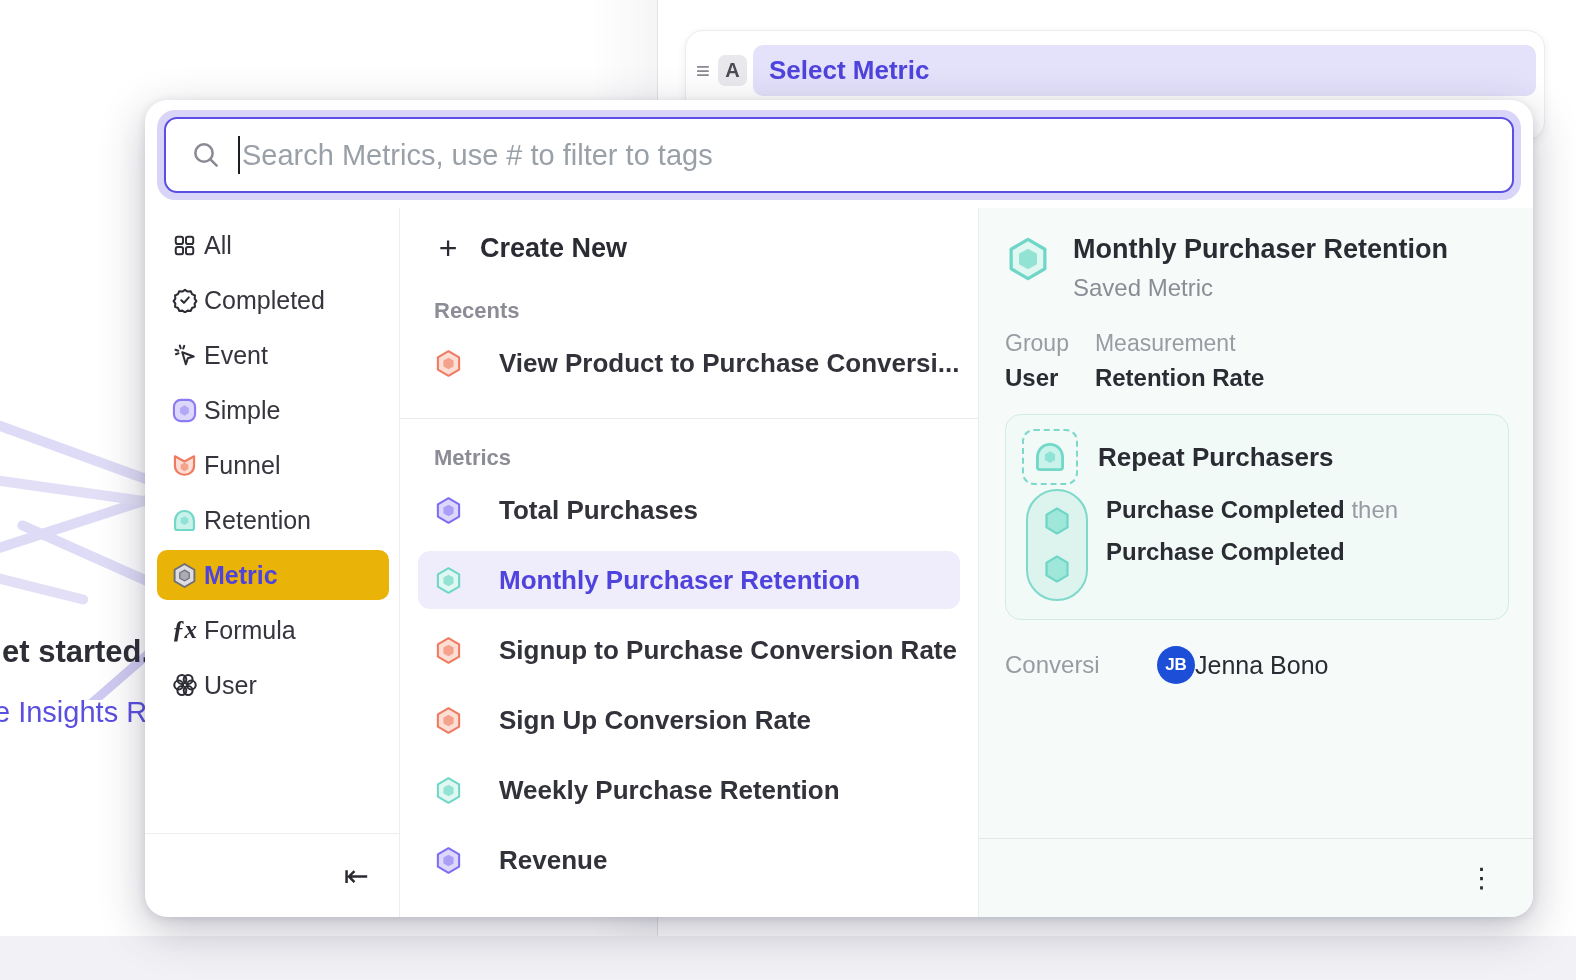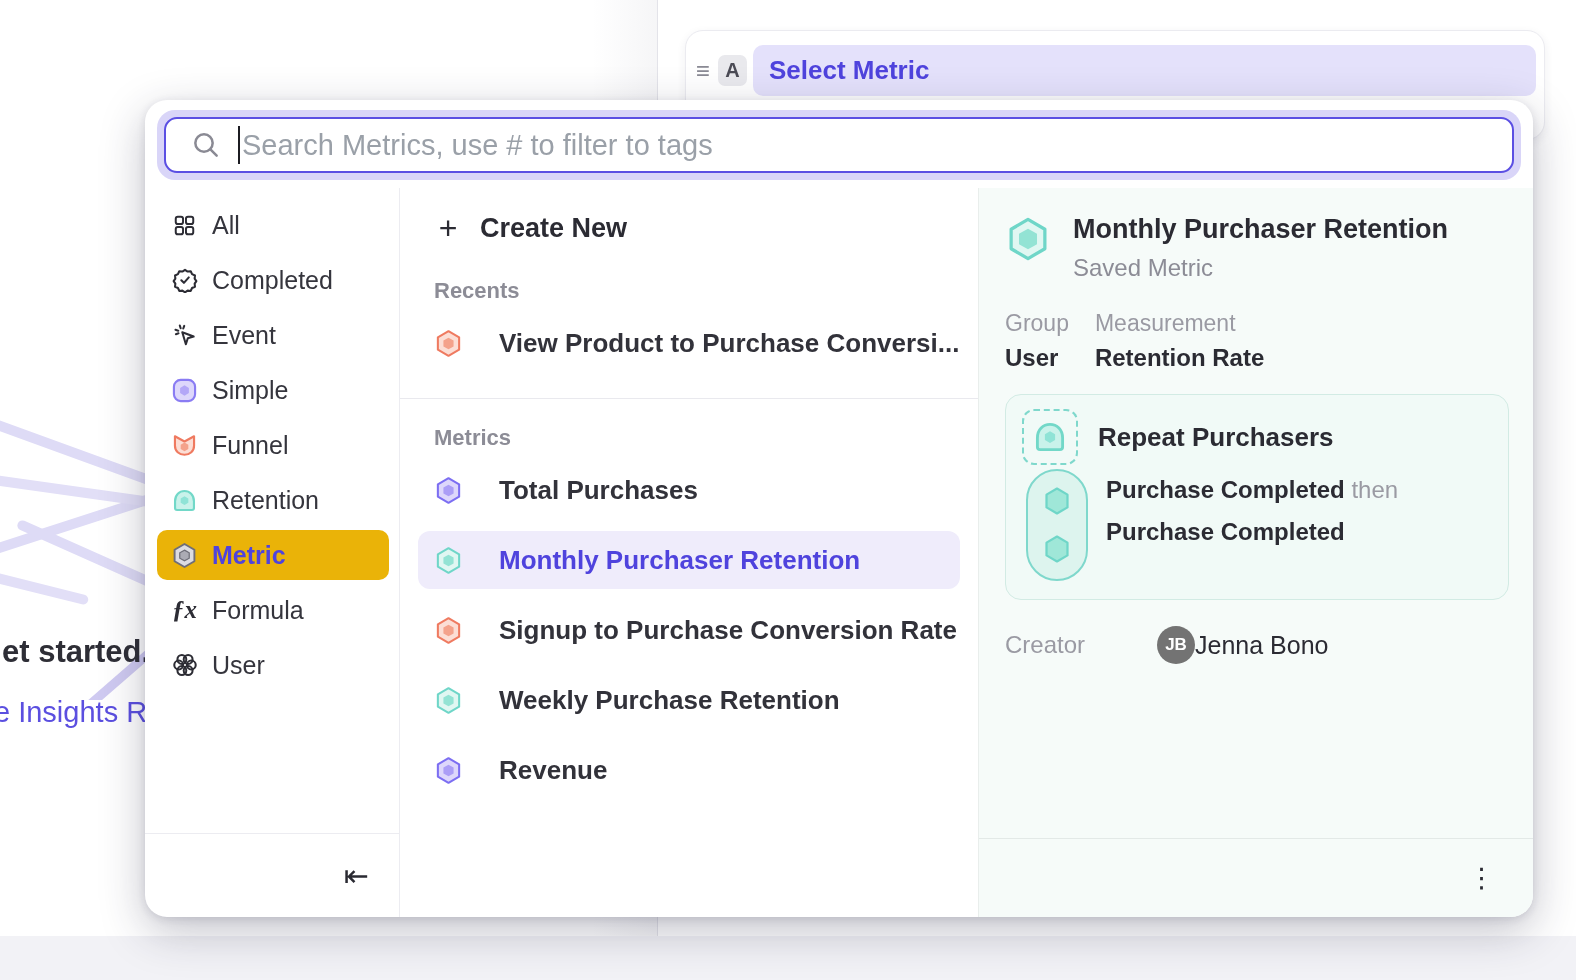--- a/index.html
+++ b/index.html
@@ -28,34 +28,34 @@
     display:flex; align-items:center; padding-left:16px;
     font-size:26px; font-weight:600; color:#4f43dd; }
 
   
   .modal { position:absolute; left:145px; top:100px; width:1388px; height:817px;
     background:#ffffff; border-radius:22px; z-index:10;
     box-shadow:0 14px 45px rgba(35,35,65,.28), 0 2px 8px rgba(35,35,65,.12);
     display:flex; flex-direction:column; overflow:hidden; }
 
   .search-ring { margin:10px 12px 8px 12px; background:#d9d5f8; border-radius:18px; padding:7px; }
-  .search-box { background:#ffffff; border:2px solid #5b4fe3; border-radius:13px; height:56px;
+  .search-box { background:#ffffff; border:2px solid #5b4fe3; border-radius:13px; height:76px;
     display:flex; align-items:center; padding:0 24px; }
   .search-icon { width:32px; height:32px; margin-right:16px; flex:none; }
   .caret { width:2px; height:38px; background:#1c1c22; margin-right:2px; }
   .search-input { flex:1; border:none; outline:none; font-size:29px; color:#32323a;
     font-family:"Liberation Sans", sans-serif; background:transparent; }
   .search-input::placeholder { color:#9aa0a8; }
 
   .columns { flex:1; display:flex; min-height:0; }
 
   
   .sidebar { width:255px; border-right:1px solid #ececf1; display:flex; flex-direction:column; }
   .side-items { flex:1; padding-top:7px; overflow:hidden; }
-  .side-item { display:flex; align-items:center; gap:14px; height:50px; margin:5px 10px 5px 12px;
+  .side-item { display:flex; align-items:center; gap:6px; height:50px; margin:5px 10px 5px 12px;
     padding:0 14px; border-radius:10px; font-size:25px; color:#35353d; cursor:pointer; }
   .side-item.selected { background:#eab308; color:#4f43dd; font-weight:600; }
   .side-item .sicon { width:27px; height:27px; flex:none; display:flex; align-items:center; justify-content:center; }
   .formula-glyph { font-size:25px; font-style:italic; font-weight:600; color:#2c2c34; font-family:"Liberation Serif", serif;text-align:right; }
   .side-footer { border-top:1px solid #ececf1; height:84px; display:flex; align-items:center;
     justify-content:flex-end; padding-right:30px; }
   .collapse-btn { font-size:30px; color:#2a2a32; cursor:pointer; line-height:1; }
 
   
   .middle { width:578px; display:flex; flex-direction:column; overflow:hidden; }
@@ -94,21 +94,21 @@
   .def-title { font-size:26px; font-weight:700; color:#2b2b33; }
   .dashed-box { width:56px; height:56px; border:2px dashed #7fd8cc; border-radius:12px;
     display:flex; align-items:center; justify-content:center; flex:none; }
   .def-body { display:flex; align-items:flex-start; gap:18px; margin-top:4px; }
   .capsule { width:62px; height:112px; margin-left:4px; background:#ddf4ee; border:2px solid #7fd8cc;
     border-radius:31px; display:flex; flex-direction:column; align-items:center; justify-content:space-evenly; flex:none; }
   .steps { font-size:24px; font-weight:600; color:#2b2b33; line-height:42px; }
   .connector { font-weight:400; color:#9a9aa3; }
   .creator-row { display:flex; align-items:center; margin-top:26px; }
   .creator-label { width:152px; font-size:24px; color:#9a9aa3; }
-  .avatar { width:38px; height:38px; border-radius:50%; background:#737373; color:#ffffff;
+  .avatar { width:38px; height:38px; border-radius:50%; background:#1d4ed8; color:#ffffff;
     font-size:17px; font-weight:700; display:flex; align-items:center; justify-content:center; flex:none;text-align:center; }
   .creator-name { font-size:25px; color:#2b2b33; }
   .right-footer { border-top:1px solid #e3e9e7; height:79px; display:flex; align-items:center;
     justify-content:flex-end; padding-right:38px; }
   .kebab { font-size:27px; color:#2b2b33; cursor:pointer; line-height:1; letter-spacing:0; }
 
   svg.lineart { stroke:#2c2c34; stroke-width:1.9; fill:none; stroke-linecap:round; stroke-linejoin:round; }
 </style>
 </head>
 <body>
@@ -279,20 +279,27 @@
             <path class="hi" d="M12 7.2 16.2 9.6 V14.4 L12 16.8 7.8 14.4 V9.6 Z"></path>
           </svg>
         <span>Monthly Purchaser Retention</span>
       </div>
       <div class="item-row">
         <svg class="hex orange" viewBox="0 0 24 24" width="29" height="29">
           <path class="ho" d="M12 1.8 20.8 6.9 V17.1 L12 22.2 3.2 17.1 V6.9 Z"></path>
             <path class="hi" d="M12 7.2 16.2 9.6 V14.4 L12 16.8 7.8 14.4 V9.6 Z"></path>
           </svg>
         <span>Signup to Purchase Conversion Rate</span>
+      </div>
+      <div class="item-row">
+        <svg class="hex orange" viewBox="0 0 24 24" width="29" height="29">
+          <path class="ho" d="M12 1.8 20.8 6.9 V17.1 L12 22.2 3.2 17.1 V6.9 Z"></path>
+            <path class="hi" d="M12 7.2 16.2 9.6 V14.4 L12 16.8 7.8 14.4 V9.6 Z"></path>
+          </svg>
+        <span>Sign Up Conversion Rate</span>
       </div>
       <div class="item-row">
         <svg class="hex teal" viewBox="0 0 24 24" width="29" height="29">
           <path class="ho" d="M12 1.8 20.8 6.9 V17.1 L12 22.2 3.2 17.1 V6.9 Z"></path>
             <path class="hi" d="M12 7.2 16.2 9.6 V14.4 L12 16.8 7.8 14.4 V9.6 Z"></path>
           </svg>
         <span>Weekly Purchase Retention</span>
       </div>
       <div class="item-row">
         <svg class="hex purple" viewBox="0 0 24 24" width="29" height="29">
@@ -347,21 +354,21 @@
                 </svg>
             </div>
             <div class="steps">
               <div><span>Purchase Completed</span> <span class="connector">then</span></div>
               <div><span>Purchase Completed</span></div>
             </div>
           </div>
         </div>
 
         <div class="creator-row">
-          <div class="creator-label">Creator</div>
+          <div class="creator-label">Conversi</div>
           <div class="avatar">JB</div>
           <div class="creator-name">Jenna Bono</div>
         </div>
       </div>
 
       <div class="right-footer">
         <span class="kebab">⋮</span>
       </div>
     </div>
 

